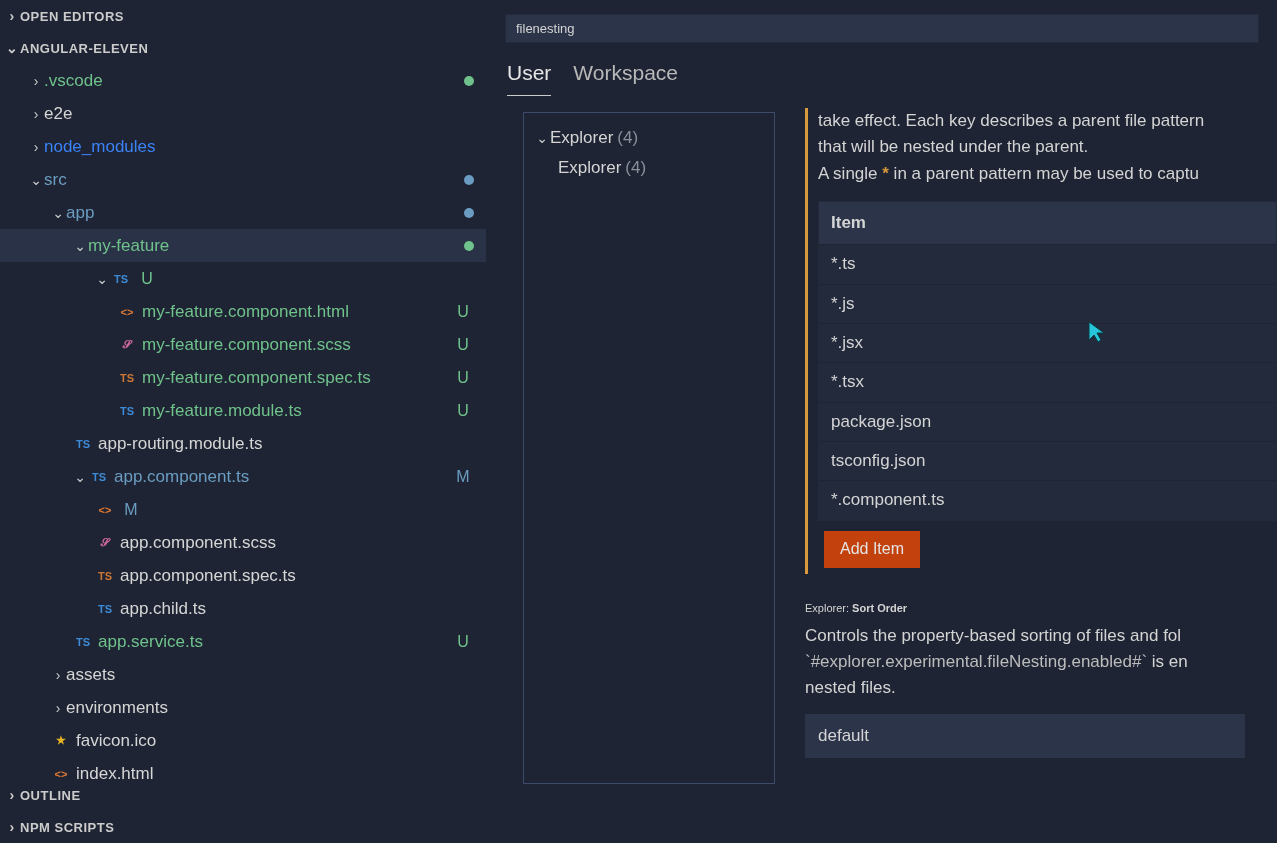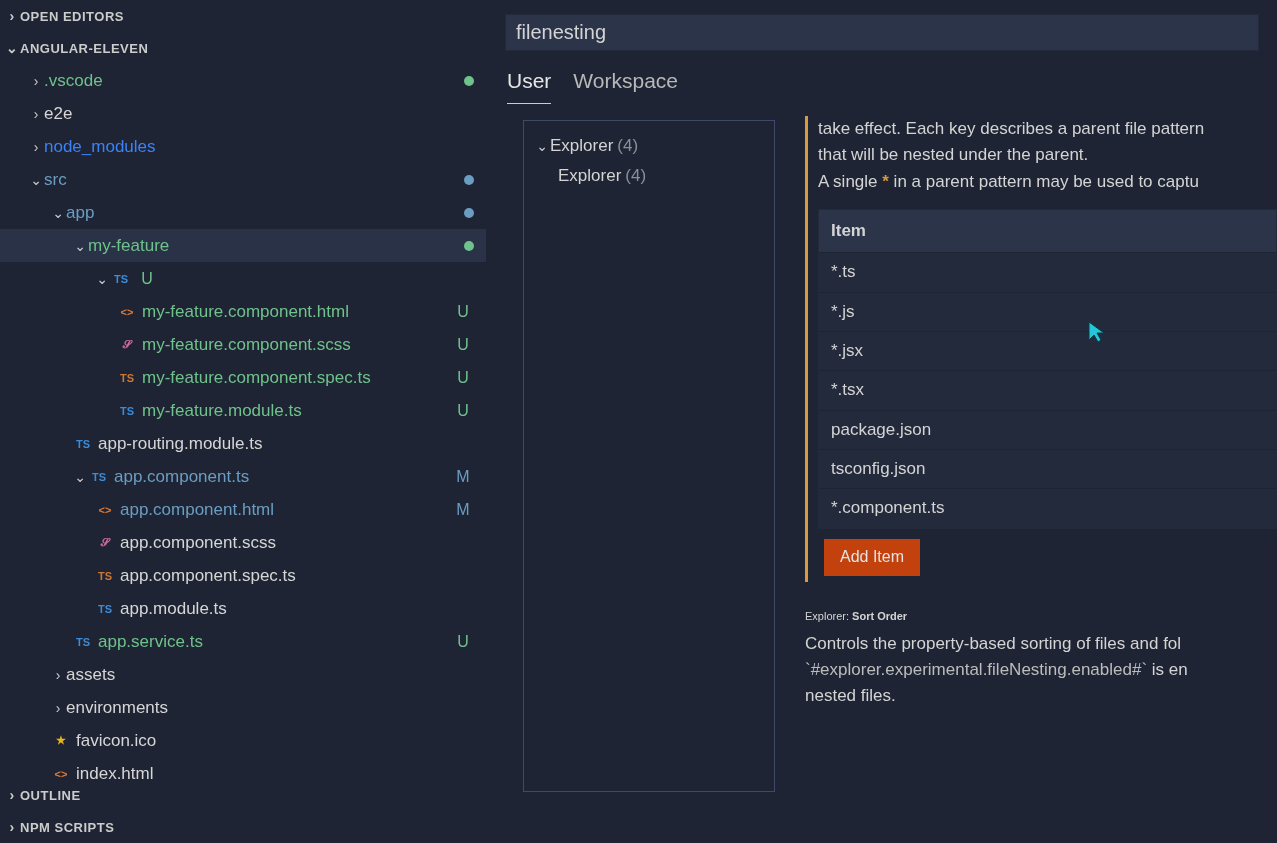--- a/index.html
+++ b/index.html
@@ -102,21 +102,21 @@
   }
   .search-bar {
     padding: 14px 18px 0 18px;
   }
   .search-input {
     width: 100%;
     background: #2b3449;
     border: 1px solid #232a3c;
     color: #d4d4d4;
     padding: 6px 10px;
-    font-size: 20px;
+    font-size: 13px;
     outline: none;
   }
   .scope-tabs {
     display: flex;
     gap: 22px;
     padding: 18px 20px 0 20px;
     border-bottom: none;
   }
   .scope-tab {
     font-size: 21px;
@@ -302,40 +302,39 @@
         <span class="indent" style="width: 72px;"></span>
         <span class="chev">⌄</span>
         <span class="file-icon ts-blue">TS</span>
         <span class="tree-label lightblue">app.component.ts</span>
         <span class="badge lightblue">M</span>
       </div>
       <div class="tree-row">
         <span class="indent" style="width: 94px;"></span>
         <span style="width: 0px;"></span>
         <span class="file-icon html-orange">&lt;&gt;</span>
-        <span class="tree-label lightblue">app.component.html</span>
         <span class="badge lightblue">M</span>
       </div>
       <div class="tree-row">
         <span class="indent" style="width: 94px;"></span>
         <span style="width: 0px;"></span>
         <span class="file-icon scss-pink">𝓢</span>
         <span class="tree-label white">app.component.scss</span>
       </div>
       <div class="tree-row">
         <span class="indent" style="width: 94px;"></span>
         <span style="width: 0px;"></span>
         <span class="file-icon ts-orange">TS</span>
         <span class="tree-label white">app.component.spec.ts</span>
       </div>
       <div class="tree-row">
         <span class="indent" style="width: 94px;"></span>
         <span style="width: 0px;"></span>
         <span class="file-icon ts-blue">TS</span>
-        <span class="tree-label white">app.module.ts</span>
+        <span class="tree-label white">app.child.ts</span>
       </div>
       <div class="tree-row">
         <span class="indent" style="width: 72px;"></span>
         <span style="width: 0px;"></span>
         <span class="file-icon ts-blue">TS</span>
         <span class="tree-label green">app.service.ts</span>
         <span class="badge green">U</span>
       </div>
       <div class="tree-row">
         <span class="indent" style="width: 50px;"></span>
@@ -420,20 +419,21 @@
 
       <div>
         <div class="section-title">
           <span class="prefix">Explorer: </span><span class="name">Sort Order</span>
         </div>
         <div>Controls the property-based sorting of files and fol</div>
         <div>
           <span class="code">`#explorer.experimental.fileNesting.enabled#`</span><span> is en</span>
         </div>
         <div>nested files.</div>
+        <div class="select-box">default</div>
       </div>
     </div>
   </div>
 
   <svg class="cursor-svg" width="20" height="24">
     <path d="M2 2 L2 20 L7 15 L11 22 L14 20 L10 13 L17 13 Z" fill="#26c6da" stroke="#0a3b42" stroke-width="1"></path>
   </svg>
 </div>
 
 </body></html>

